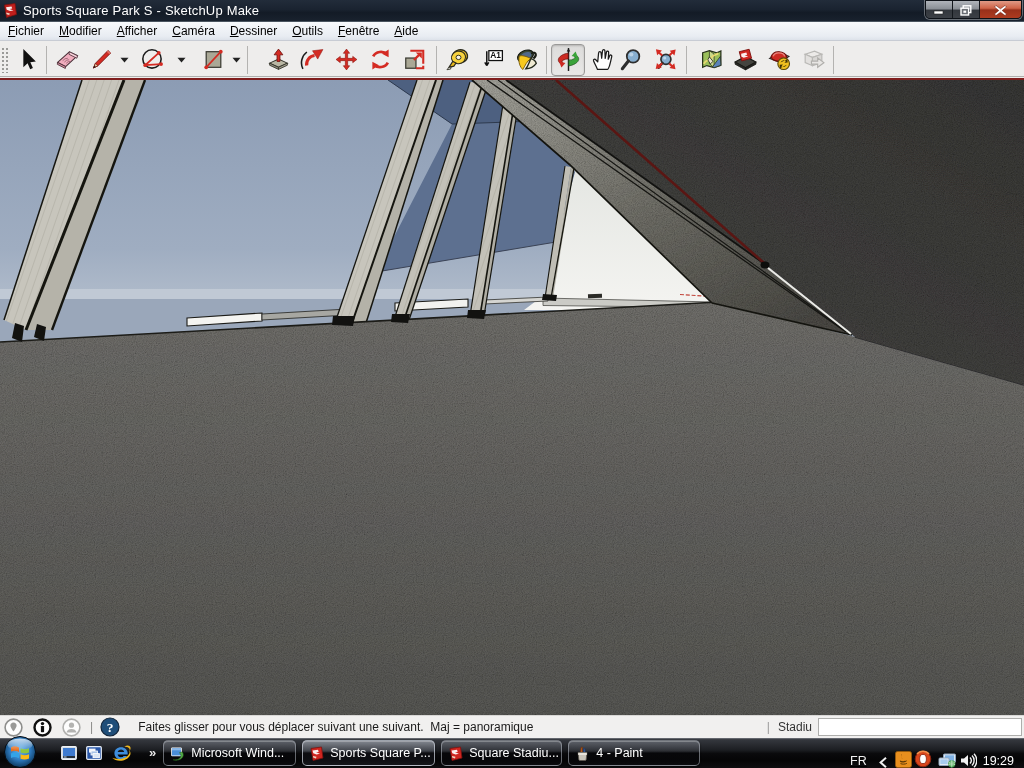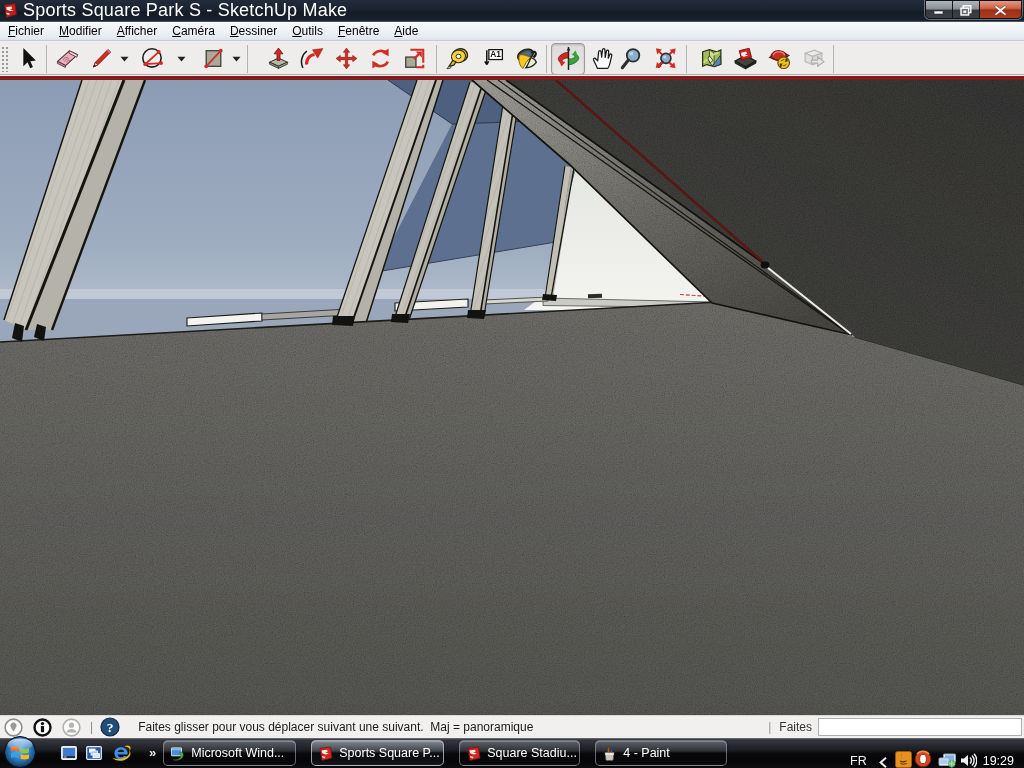--- a/index.html
+++ b/index.html
@@ -3,33 +3,33 @@
 <meta charset="utf-8">
 <style>
   * { margin:0; padding:0; box-sizing:border-box; }
   html,body { width:1024px; height:768px; overflow:hidden; }
   body { font-family:"Liberation Sans",sans-serif; background:#000; position:relative; }
   #app { position:absolute; left:0; top:0; width:1024px; height:768px; display:flex; flex-direction:column; }
 
   
   .titlebar { height:22px; background:linear-gradient(#222c3a 0%, #1a2330 45%, #131b26 60%, #19222e 100%); display:flex; align-items:center; position:relative; border-bottom:1px solid #4a5560; }
   .titlebar .appicon { width:14px; height:15px; margin:0 6px 0 3px; }
-  .titlebar .title { color:#fff; font-size:18px; letter-spacing:0.2px; padding-bottom:1px; }
+  .titlebar .title { color:#fff; font-size:13px; letter-spacing:0.2px; padding-bottom:1px; }
   .winbtns { position:absolute; right:2px; top:0; height:19px; display:flex; border-radius:0 0 5px 5px; overflow:hidden; border:1px solid #0d1117; box-shadow:0 0 0 1px rgba(255,255,255,0.35); }
   .winbtn { width:27px; height:18px; display:flex; align-items:center; justify-content:center; background:linear-gradient(#b0b4ba 0%, #898e95 45%, #33373d 50%, #3d4147 100%); border-right:1px solid #14181d; }
   .winbtn:last-child { border-right:none; }
   .winbtn.close { width:41px; background:linear-gradient(#e09a86 0%, #cf6448 40%, #99301a 50%, #b03c20 100%); }
 
   
   .menubar { height:19px; background:linear-gradient(#f8fafc, #e8ecf2 80%, #dde2ea); display:flex; align-items:center; padding-left:8px; border-bottom:1px solid #c8ccd4; }
   .menubar .mitem { font-size:12px; color:#000; padding:1px 0 2px 0; margin-right:15px; }
   .menubar .mitem u { text-decoration:underline; }
 
   
-  .toolbar { height:39px; background:#eeedec; display:flex; align-items:center; position:relative; border-bottom:4px solid #7f1d1d; }
+  .toolbar { height:39px; background:#eeedec; display:flex; align-items:center; position:relative; border-bottom:2px solid #7f1d1d; }
   .toolbar::after { content:""; position:absolute; left:0; right:0; bottom:1px; height:1px; background:#b0afad; }
   .tgrip { width:8px; height:26px; margin-left:1px; background-image:radial-gradient(circle at 2px 2px, #9a9a98 1px, transparent 1.2px); background-size:4px 4px; }
   .tbtn { width:34px; height:32px; display:flex; align-items:center; justify-content:center; flex:0 0 auto; }
   .tbtn svg { width:25px; height:25px; }
   .tbtn.pressed { background:linear-gradient(#dcdbda,#e9e8e7); border:1px solid #9a9998; border-radius:4px; box-shadow:inset 0 1px 2px rgba(0,0,0,0.18); }
   .tdd { width:13px; height:32px; display:flex; align-items:center; justify-content:center; flex:0 0 auto; }
   .tsep { width:1px; height:28px; background:#b4b3b1; margin:0 3px; flex:0 0 auto; }
 
   
   .viewport { height:635px; position:relative; background:#9aa7ba; overflow:hidden; }
@@ -45,21 +45,21 @@
   .sbmes-sep { color:#999; margin-right:8px; }
   .sbinput { width:204px; height:18px; background:#fff; border:1px solid #aeaeac; font-size:12px; padding:0 3px; }
 
   
   .taskbar { height:30px; background:linear-gradient(#454850 0%, #33363c 8%, #1c1e22 40%, #0a0a0c 52%, #050506 75%, #0e0e10 100%); display:flex; align-items:center; position:relative; }
   .taskbar::before { content:""; position:absolute; top:0; left:0; right:0; height:1px; background:#63666d; }
   .startorb { width:34px; height:34px; margin:-3px 4px 0 3px; flex:0 0 auto; position:relative; z-index:3; }
   .ql { display:flex; align-items:center; gap:9px; margin:0 6px 0 20px; }
   .ql svg { display:block; }
   .qlchev { color:#e8e8e8; font-size:13px; font-weight:bold; margin:0 8px 2px 12px; letter-spacing:-1px; }
-  .tasks { display:flex; align-items:center; gap:15px; height:27px; }
+  .tasks { display:flex; align-items:center; gap:6px; height:27px; }
   .taskbtn { height:26px; min-width:0; border-radius:5px; border:1px solid rgba(180,185,195,0.55); background:linear-gradient(rgba(130,135,145,0.55) 0%, rgba(70,73,80,0.45) 42%, rgba(5,5,8,0.55) 50%, rgba(12,12,16,0.5) 100%); box-shadow:inset 0 1px 0 rgba(255,255,255,0.25), 0 1px 2px rgba(0,0,0,0.6); display:flex; align-items:center; padding:0 9px 0 6px; color:#fff; font-size:12.5px; white-space:nowrap; overflow:hidden; }
   .taskbtn .ticon { margin-right:6px; flex:0 0 auto; display:flex; }
   .taskbtn.active { background:linear-gradient(rgba(165,170,180,0.7) 0%, rgba(95,100,110,0.55) 42%, rgba(15,15,20,0.6) 50%, rgba(30,32,38,0.55) 100%); border-color:rgba(210,215,225,0.7); }
   .tray { position:absolute; right:0; top:0; bottom:0; display:flex; align-items:flex-end;text-decoration:underline; }
   .trlang { color:#f0f0f0; font-size:12.5px; margin-right:12px; }
   .trchev { color:#e8e8e8; font-size:14px; margin-right:6px; }
   .tricons { display:flex; align-items:center; gap:2px; margin-right:6px; }
   .trtime { color:#fff; font-size:12.5px; margin:0 10px 0 6px; }
 </style>
 </head>
@@ -451,21 +451,21 @@
       <path d="M4.4 14.6 c0.6 -2.6 2.6 -3.6 5.1 -3.6 s4.5 1 5.1 3.6 z" fill="#b3b3b1"></path>
     </svg>
     <span class="sbsep">|</span>
     <svg class="sbicon" width="20" height="20" viewBox="0 0 20 20" style="margin-left:0">
       <circle cx="10" cy="10" r="9" fill="#1f4e79" stroke="#12263c" stroke-width="1.2"></circle>
       <text x="10" y="14.6" font-family="Liberation Serif,serif" font-size="13.5" font-weight="bold" fill="#fff" text-anchor="middle">?</text>
     </svg>
     <span class="sbhint">Faites glisser pour vous déplacer suivant une suivant.  Maj = panoramique</span>
     <div class="sbright">
       <span class="sbmes-sep">|</span>
-      <span class="sbmes">Faites</span>
+      <span class="sbmes">Stadiu</span>
       <input class="sbinput" value="" style="">
     </div>
   </div>
 
   <div class="taskbar" id="taskbar-row">
     <svg class="startorb" viewBox="0 0 34 34">
       <defs>
         <radialGradient id="orbg" cx="0.5" cy="0.42" r="0.65">
           <stop offset="0" stop-color="#6fb4e8"></stop>
             <stop offset="0.5" stop-color="#2f7cc2"></stop>

